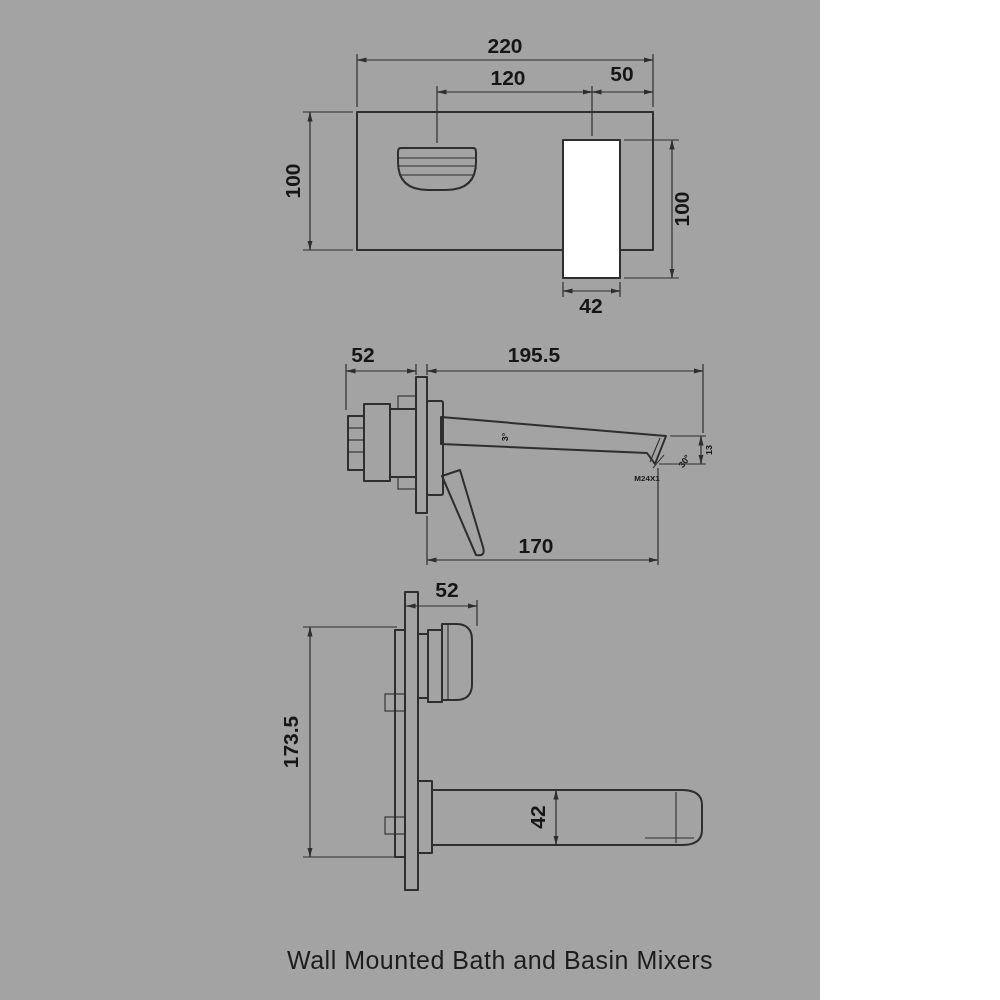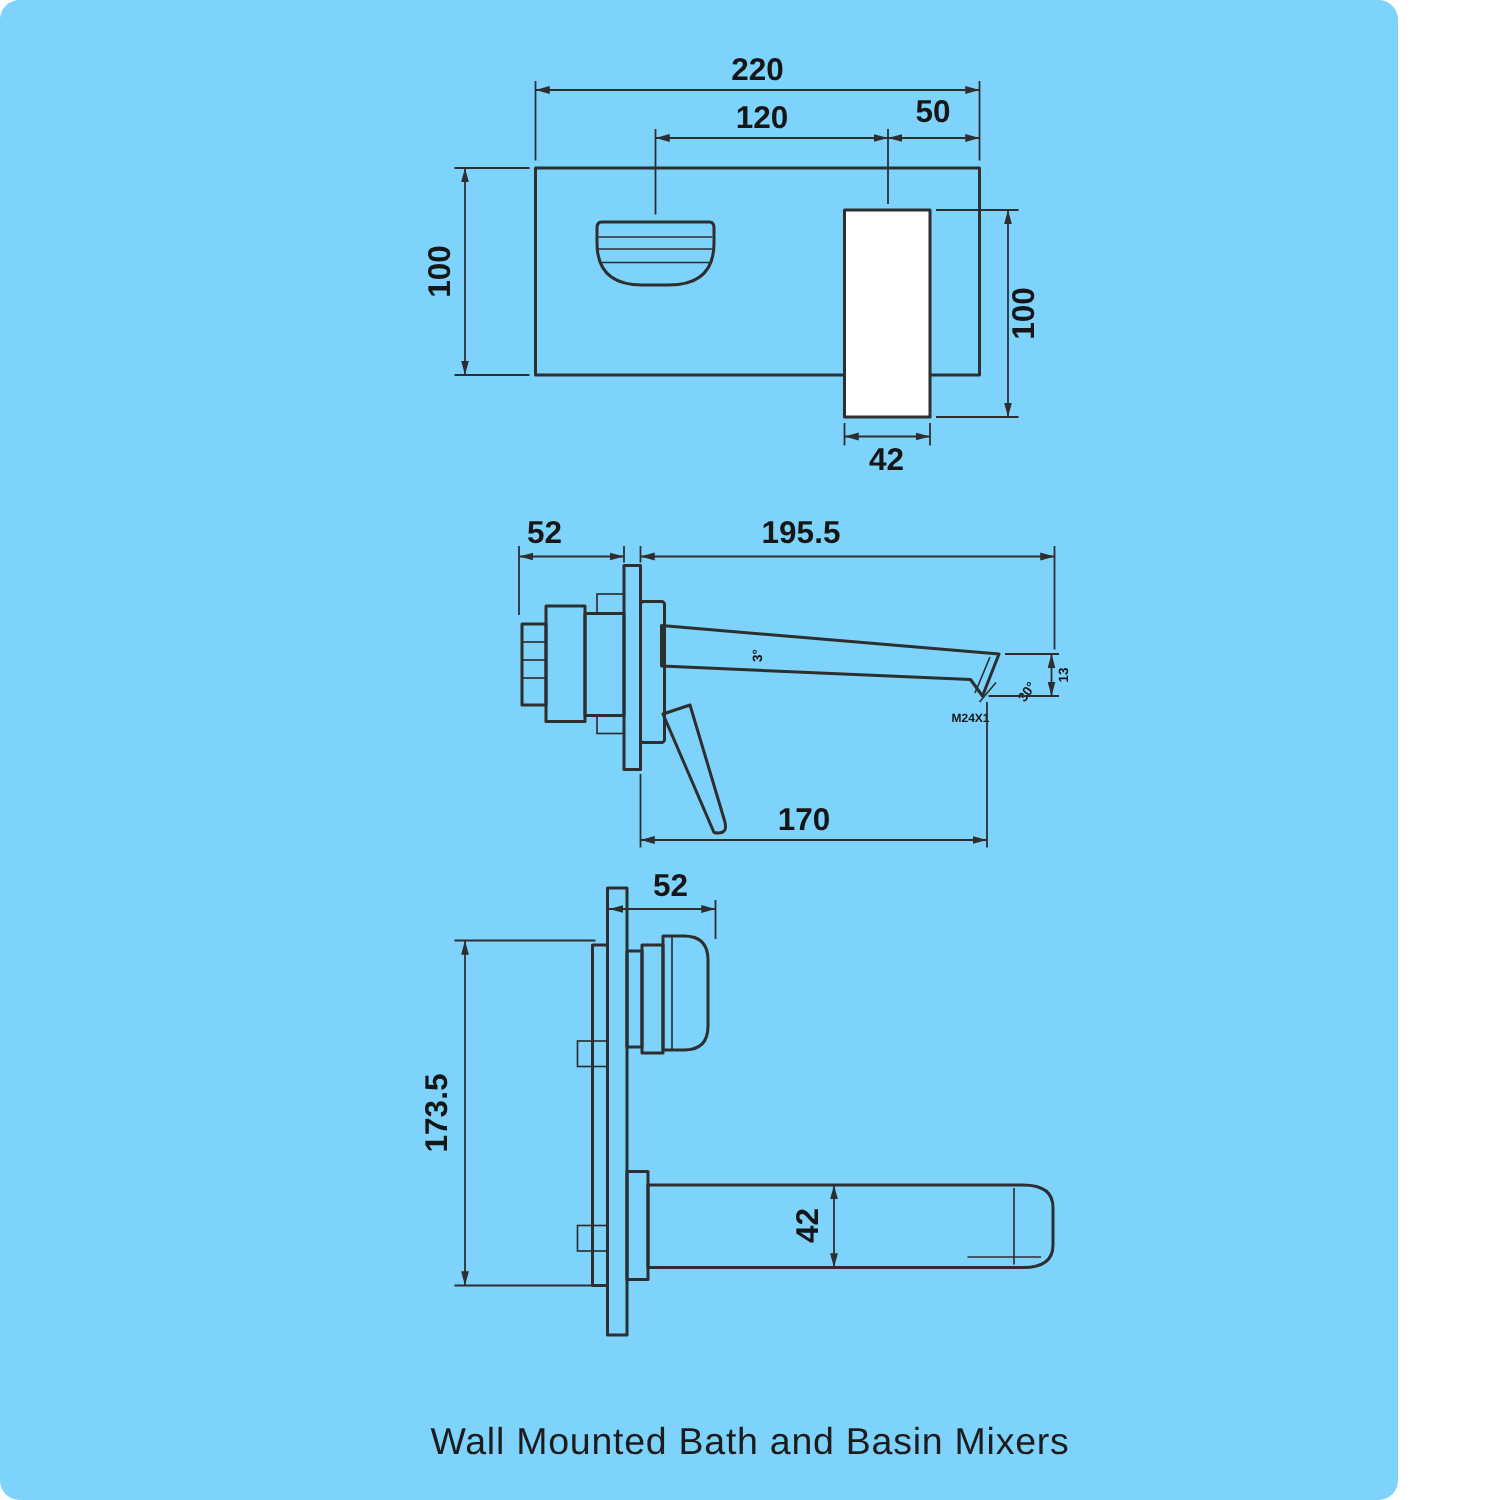--- a/index.html
+++ b/index.html
@@ -1,23 +1,22 @@
 <!DOCTYPE html>
 <html><head>
 <meta charset="utf-8">
 <style>
   html, body { margin: 0; padding: 0; background: #ffffff; }
   .canvas {
     position: relative;
-    width: 932px;
+    width: 820px;
     height: 1000px;
-    background: #7dd3fc;
+    background: #a3a3a3;
     font-family: "Liberation Sans", sans-serif;
     overflow: hidden;
-    border-radius: 13px;
   }
   svg { display: block; }
   .part  { fill: none; stroke: #2e2e2e; stroke-width: 2; stroke-linejoin: round; stroke-linecap: round; }
   .partw { fill: #ffffff; stroke: #2e2e2e; stroke-width: 2; stroke-linejoin: round; }
   .thin  { fill: none; stroke: #2e2e2e; stroke-width: 1.1; }
   .dim   { fill: none; stroke: #2e2e2e; stroke-width: 1.2; }
   .lbl    { font-family: "Liberation Sans", sans-serif; font-weight: bold; font-size: 21px; fill: #161616; }
   .lbl-sm { font-family: "Liberation Sans", sans-serif; font-weight: bold; font-size: 9px;  fill: #161616; }
   .lbl-xs { font-family: "Liberation Sans", sans-serif; font-weight: bold; font-size: 8px;  fill: #161616; }
   .caption { font-family: "Liberation Sans", sans-serif; font-size: 25px; fill: #1c1c1c; letter-spacing: 0.5px; }

